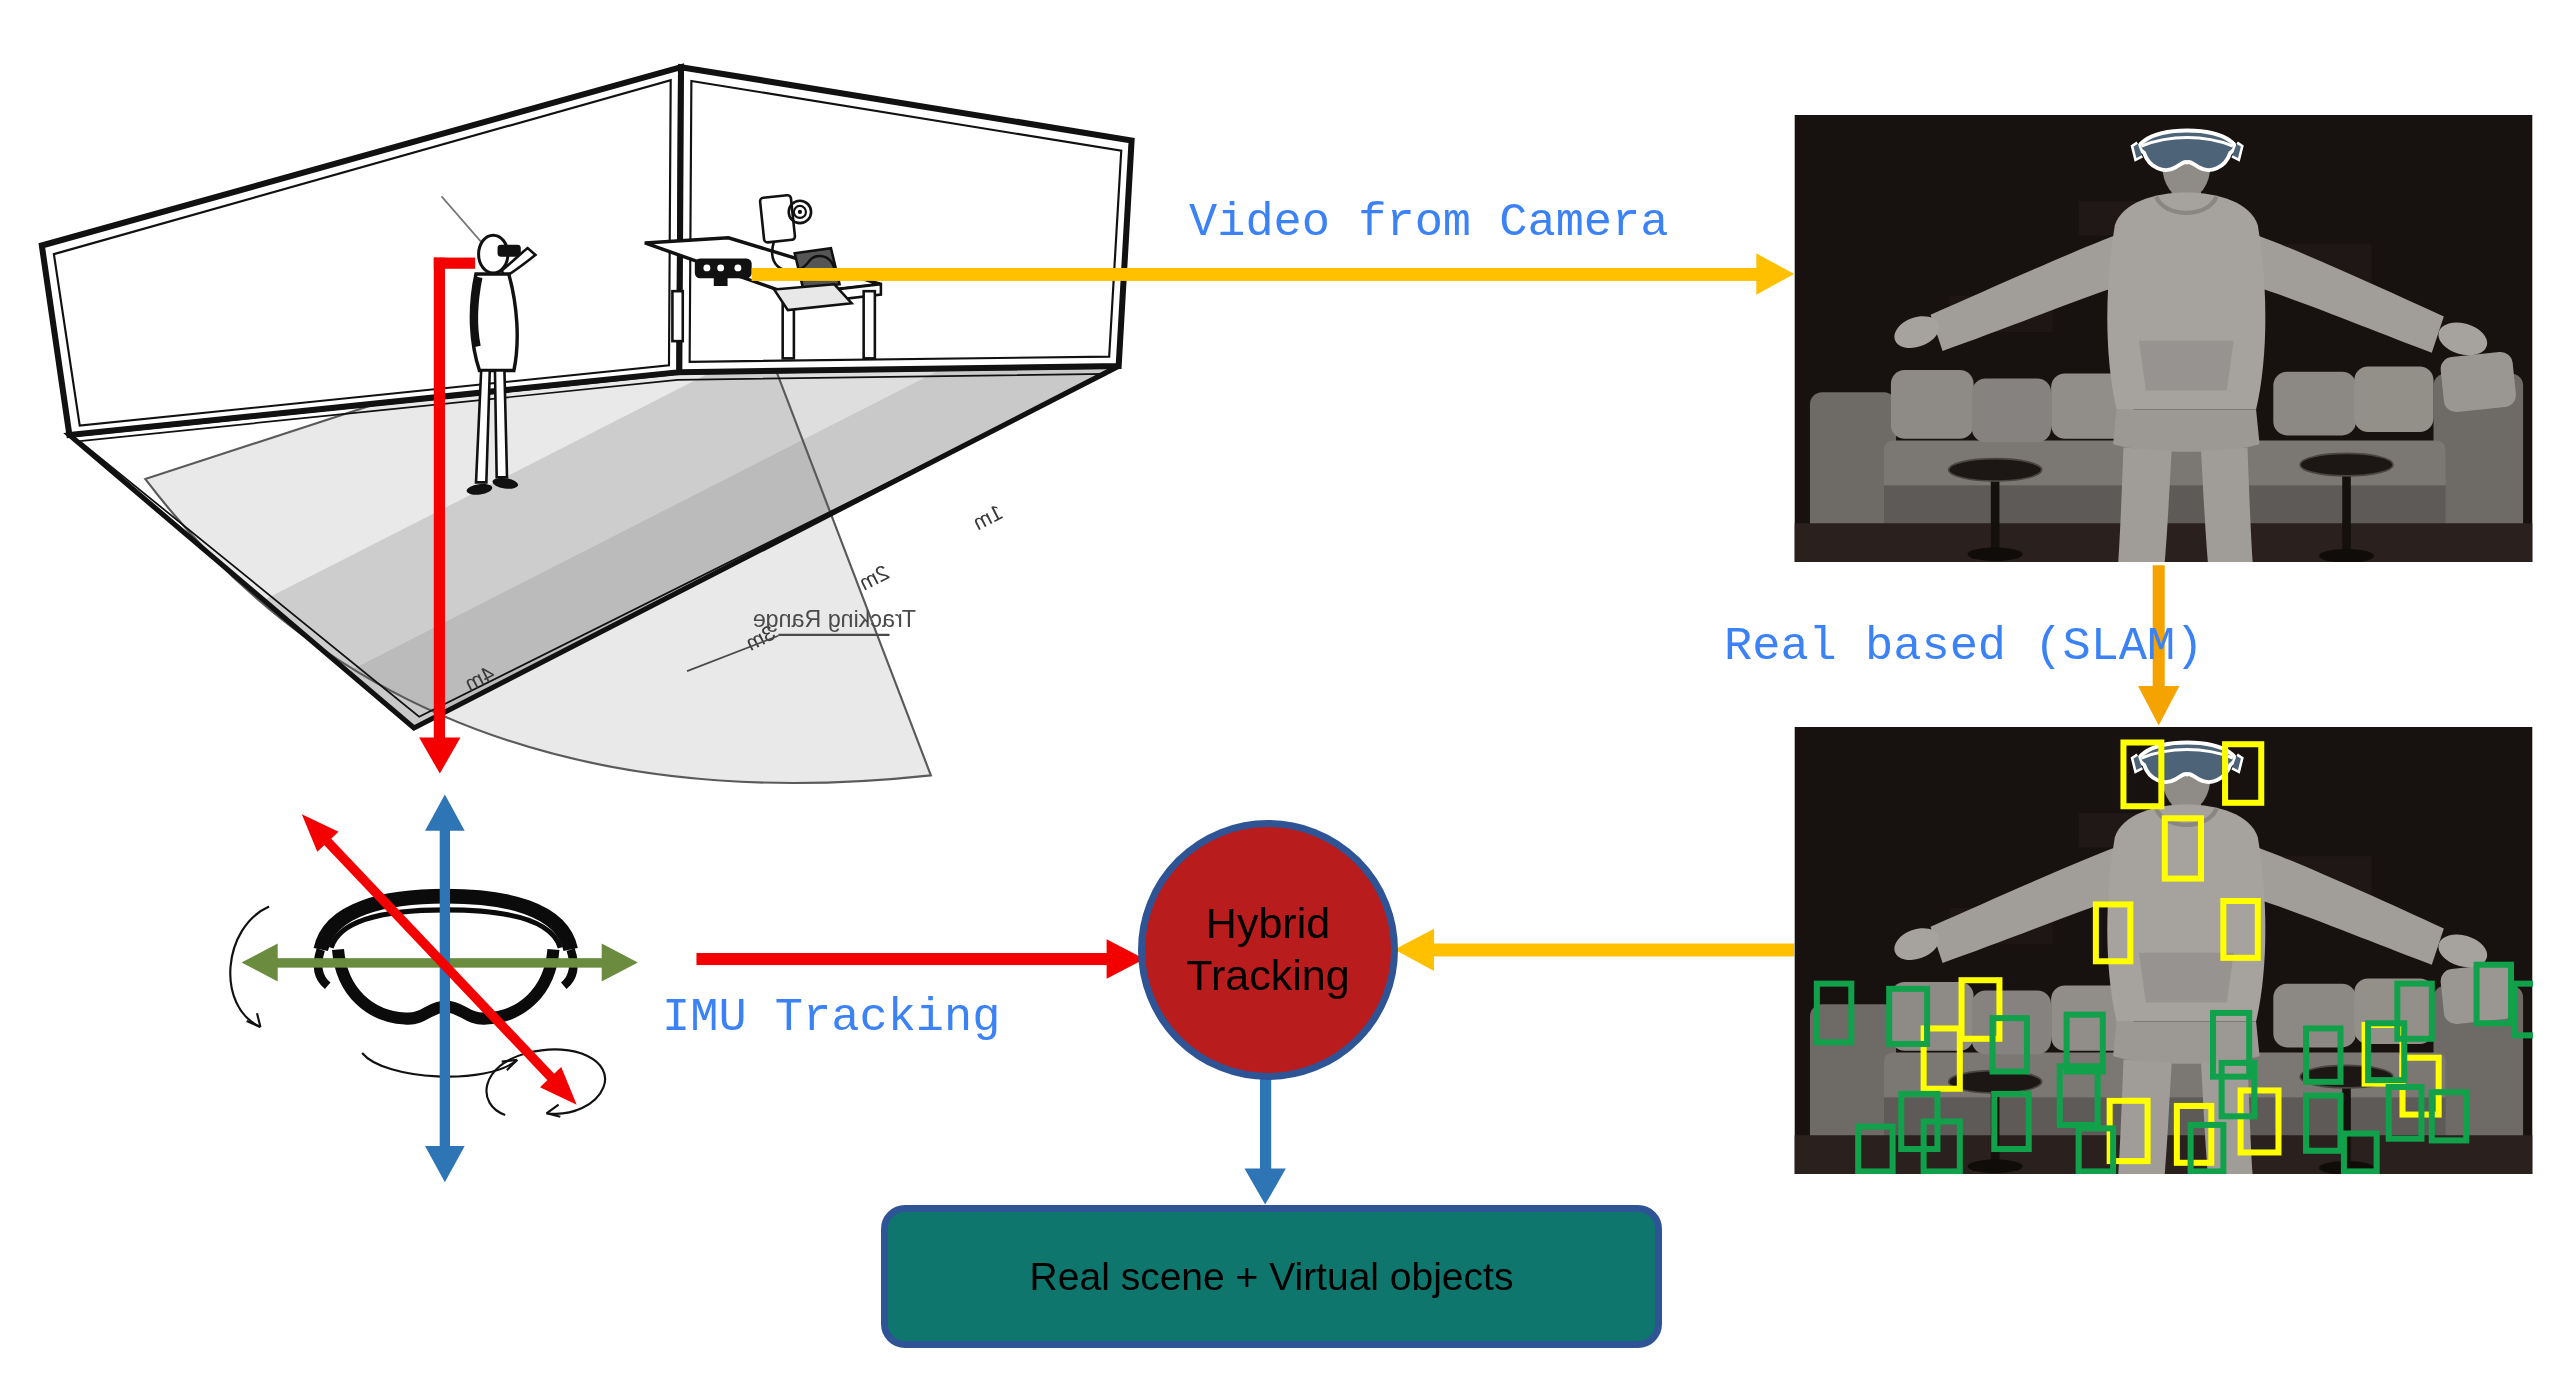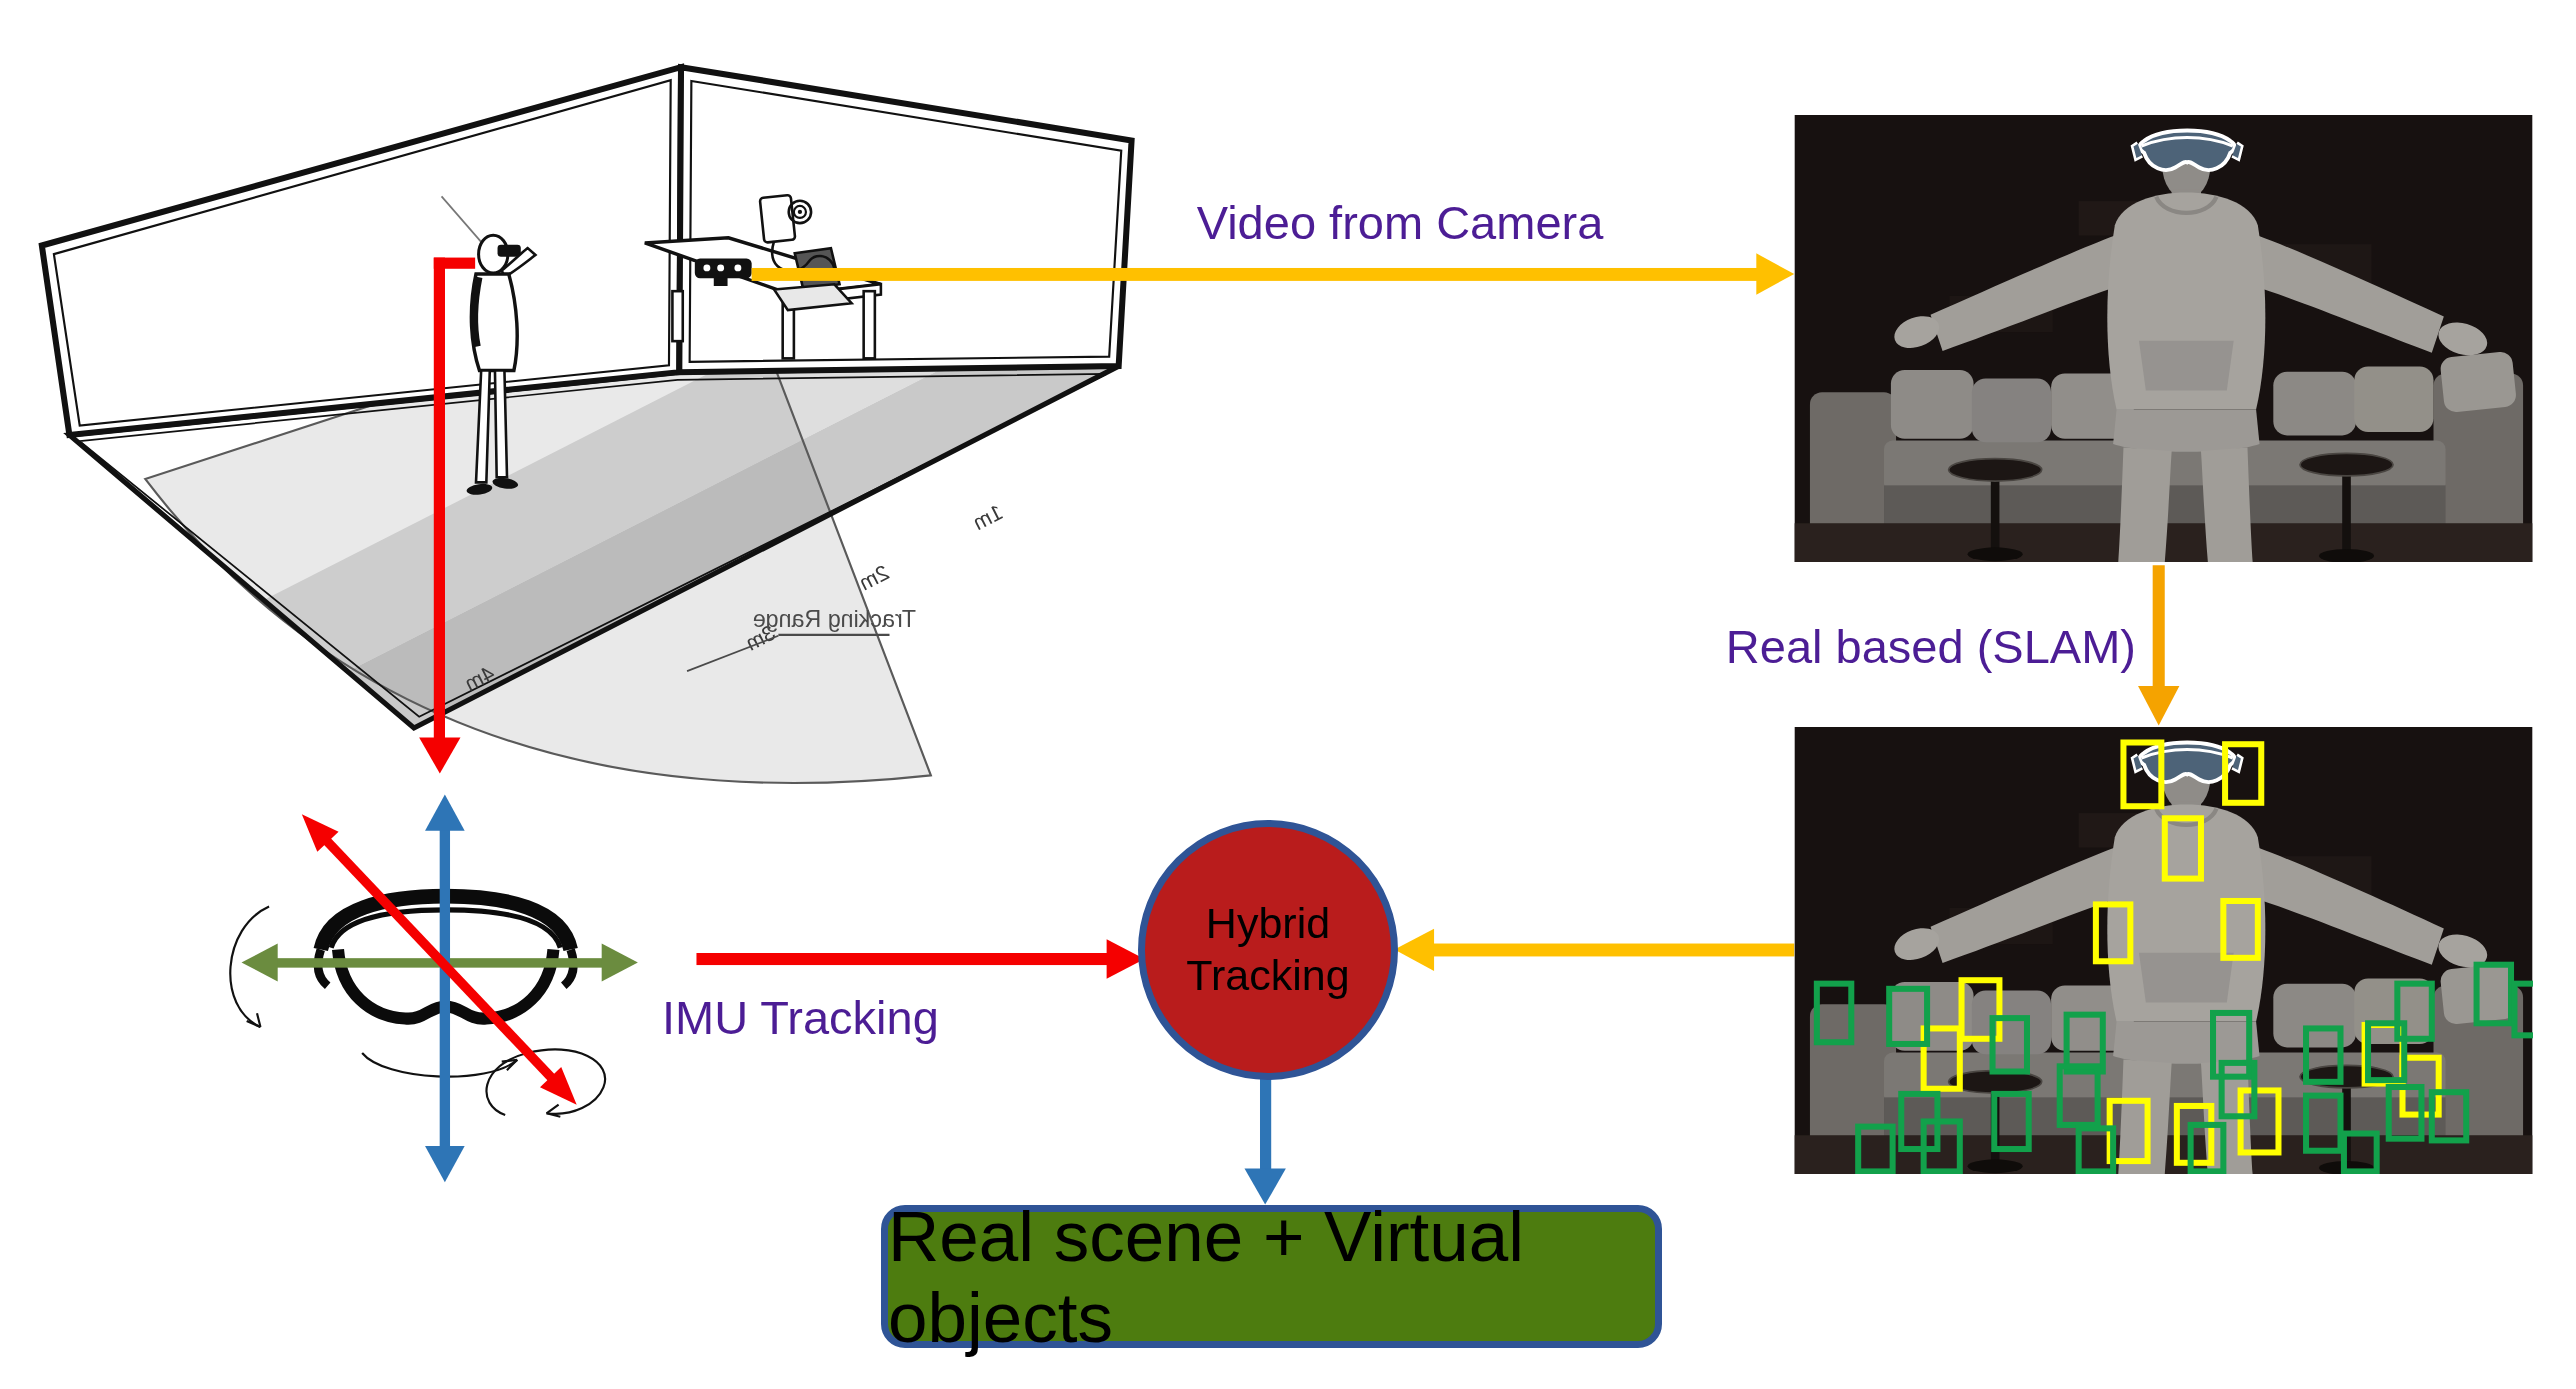--- a/index.html
+++ b/index.html
@@ -1,28 +1,28 @@
 <!DOCTYPE html>
 <html style="font-size:13.8px"><head>
 <meta charset="utf-8">
 <style>
   html,body{margin:0;padding:0;background:#ffffff;}
   #stage{position:relative;width:2576px;height:1389px;background:#ffffff;overflow:hidden;
          font-family:"Liberation Sans", sans-serif;color:#000;}
   .abs{position:absolute;}
-  .label{font-size:47px;line-height:1.05;color:#4c1d95;white-space:nowrap;}
+  .label{font-size:47px;line-height:1.05;color:#3b82f6;white-space:nowrap;font-family:Liberation Mono, monospace;}
   .photo{position:absolute;width:739px;height:447px;}
   #hybrid-circle{position:absolute;left:1138px;top:820px;width:246px;height:246px;
       border:7.8px solid #2F5496;border-radius:50%;background:#b91c1c;
       display:flex;align-items:center;justify-content:center;text-align:center;
       font-size:43px;line-height:1.2;white-space:pre-line;}
   #result-box{position:absolute;left:881px;top:1205px;width:767px;height:129px;
-      border:7.8px solid #2F5496;border-radius:24px;background:#4d7c0f;
+      border:7.8px solid #2F5496;border-radius:24px;background:#0f766e;
       display:flex;align-items:center;justify-content:center;
-      font-size:71px;}
+      font-size:39px;}
   svg{display:block;}
   .nopass{pointer-events:none;}
 </style>
 </head>
 <body>
 
 <div id="stage">
 
   <svg width="0" height="0" style="position:absolute" aria-hidden="true">
     <defs>

